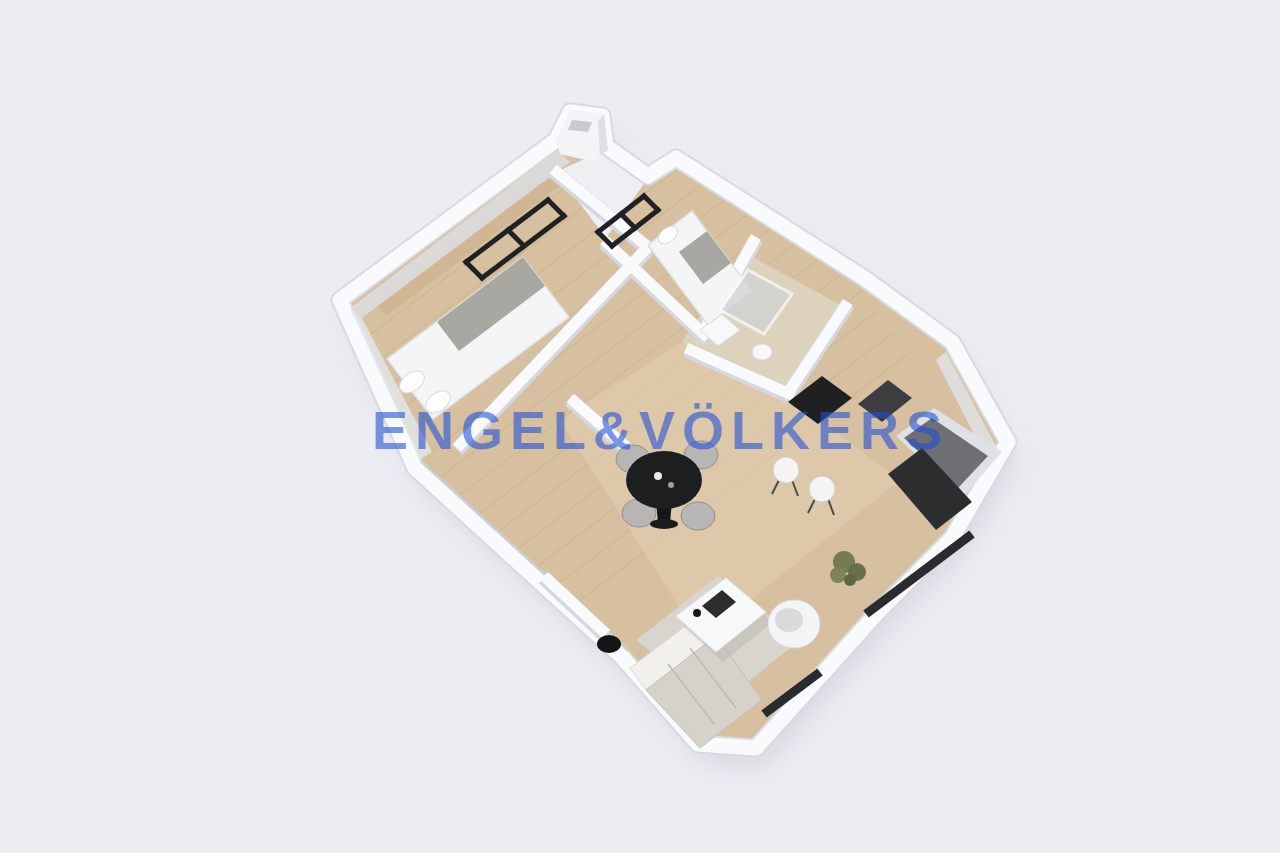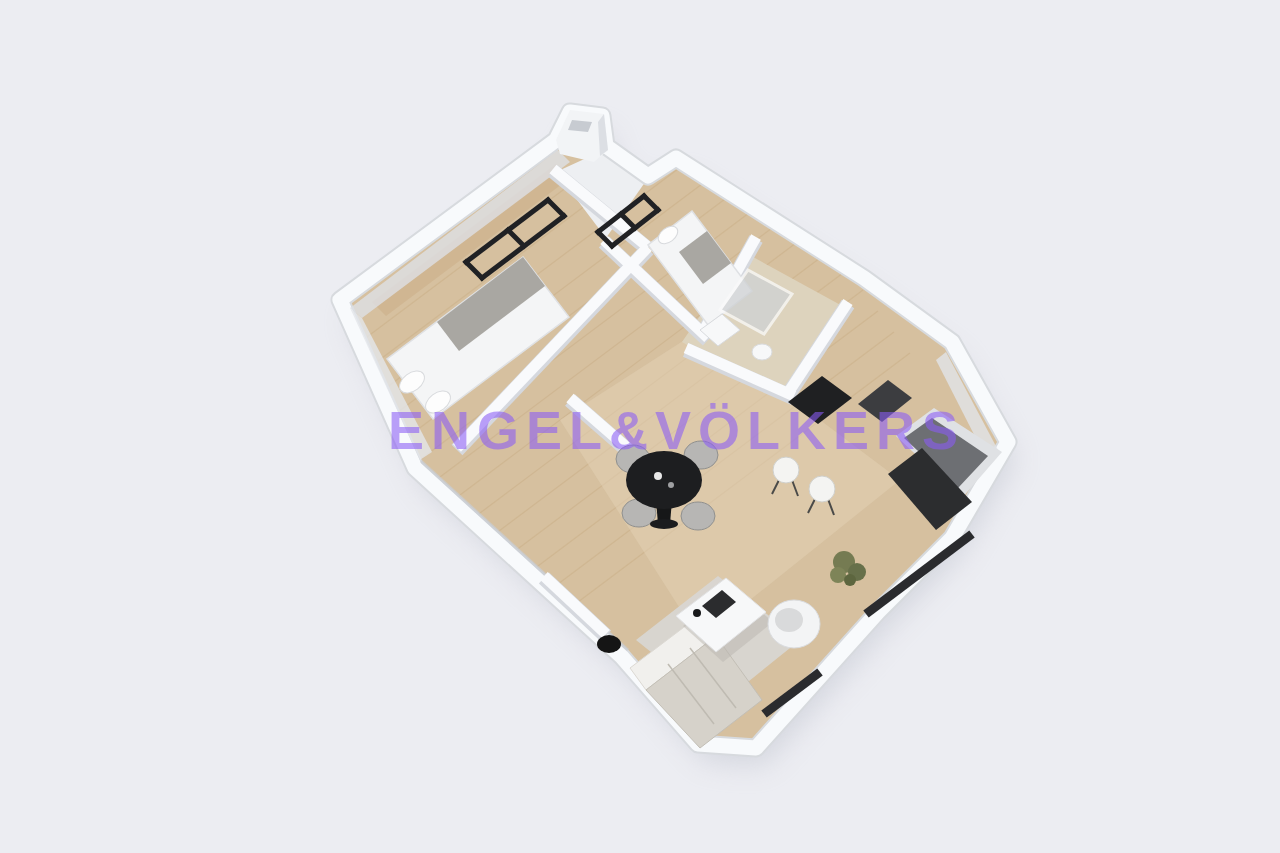--- a/index.html
+++ b/index.html
@@ -191,14 +191,14 @@
   </g>
 
   <g>
     <ellipse cx="794" cy="624" rx="26" ry="24" fill="#f3f4f5" stroke="#dadcdf"></ellipse>
     <ellipse cx="789" cy="620" rx="14" ry="12" fill="#d9dadb"></ellipse>
   </g>
 
   <ellipse cx="609" cy="644" rx="12" ry="9" fill="#151515"></ellipse>
 </svg>
 
-<div class="watermark" style="color: #8b5cf6; opacity: 0.58; margin-left: 16px;">ENGEL&amp;VÖLKERS</div>
+<div class="watermark" style="color: #1d4ed8; opacity: 0.58;">ENGEL&amp;VÖLKERS</div>
 </div>
 
 </body></html>

